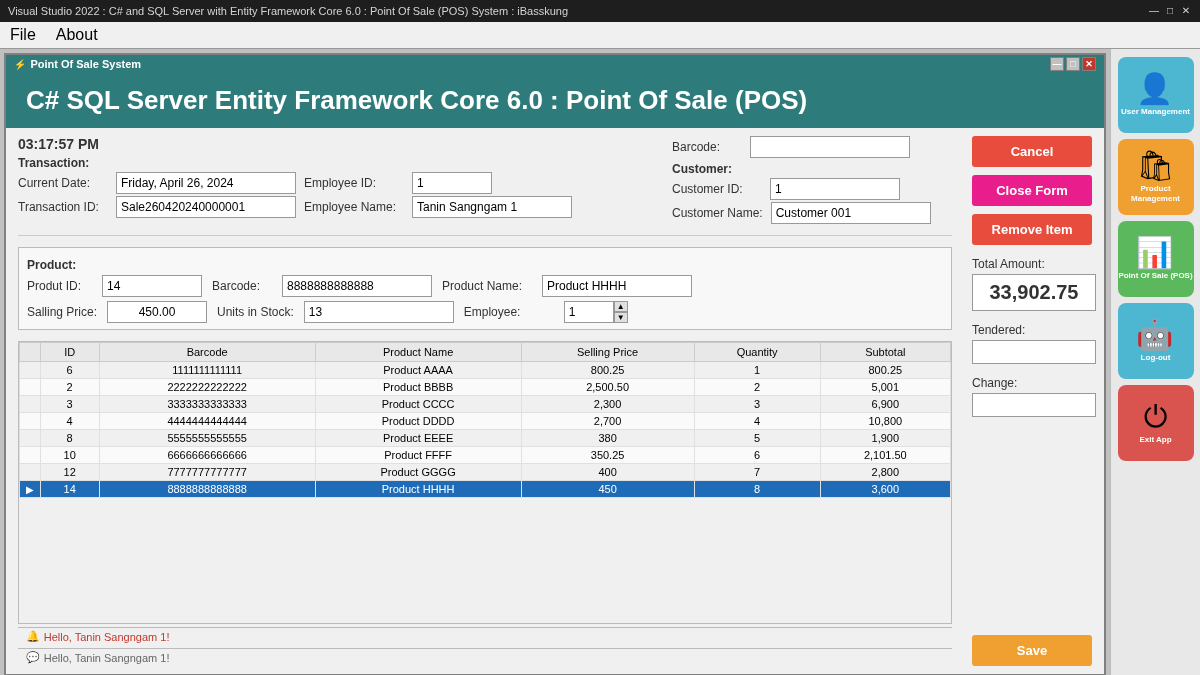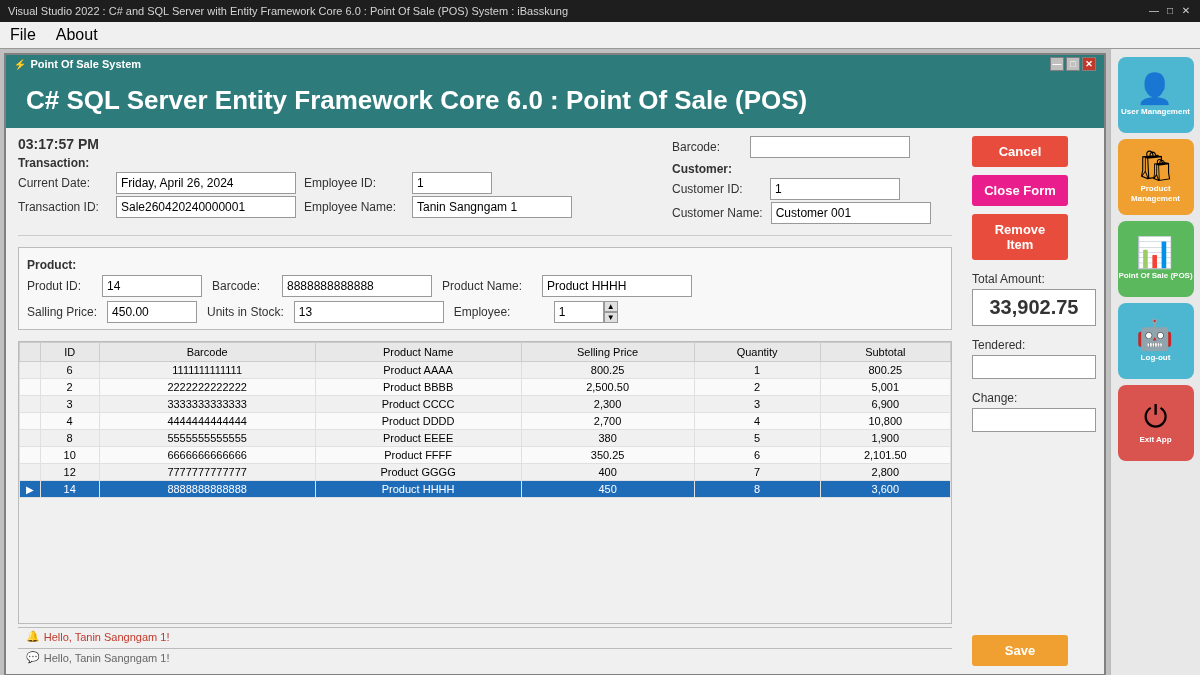--- a/index.html
+++ b/index.html
@@ -43,21 +43,21 @@
     .form-input-sm { width: 80px; }
 
     .time-display { font-size: 14px; font-weight: bold; color: #333; margin-bottom: 4px; }
     .section-label { font-size: 12px; font-weight: bold; color: #333; margin: 4px 0 2px; }
     .section-divider { border-top: 1px solid #ccc; margin: 4px 0; }
 
     
     .product-section { border: 1px solid #bbb; background: #f8f8f8; padding: 6px 8px; margin: 4px 0; }
 
     
-    .btn { border: none; color: white; padding: 8px 12px; cursor: pointer; font-size: 13px; font-weight: bold; border-radius: 3px; width: 96px; }
+    .btn { border: none; color: white; padding: 8px 12px; cursor: pointer; font-size: 13px; font-weight: bold; border-radius: 3px; width: 120px; }
     .btn-cancel { background: #e74c3c; }
     .btn-close { background: #e91e8c; }
     .btn-remove { background: #e74c3c; }
     .btn-save { background: #f0a030; }
 
     .total-amount-box { background: white; border: 1px solid #999; text-align: center; font-size: 20px; font-weight: bold; padding: 6px; color: #333; }
 
     .tendered-input, .change-input { border: 1px solid #999; background: white; width: 100%; height: 24px; font-size: 13px; padding: 2px 4px; }
 
     
@@ -164,21 +164,21 @@
           <div style="display:flex; gap:10px; align-items:center; margin-top:3px;">
             <span class="form-label" style="min-width:65px">Produt ID:</span>
             <input class="form-input" style="width: 100px;" value="14">
             <span class="form-label" style="min-width:60px">Barcode:</span>
             <input class="form-input" style="width: 150px;" value="8888888888888">
             <span class="form-label" style="min-width:90px">Product Name:</span>
             <input class="form-input" style="width: 150px;" readonly="" value="Product HHHH">
           </div>
           <div style="display:flex; gap:10px; align-items:center; margin-top:4px;">
             <span class="form-label" style="min-width:65px">Salling Price:</span>
-            <input class="form-input" style="width: 90px;" readonly="" value="450.00">
+            <input class="form-input" style="width: 100px; text-align: center;" readonly="" value="450.00">
             <span class="form-label" style="min-width:60px">Units in Stock:</span>
             <input class="form-input" style="width: 150px;" readonly="" value="13">
             <span class="form-label" style="min-width:90px">Employee:</span>
             <div class="spinner-wrap">
               <input class="form-input" style="width: 50px;" value="1">
               <div class="spinner-btns">
                 <button class="spinner-btn">▲</button>
                 <button class="spinner-btn">▼</button>
               </div>
             </div>

